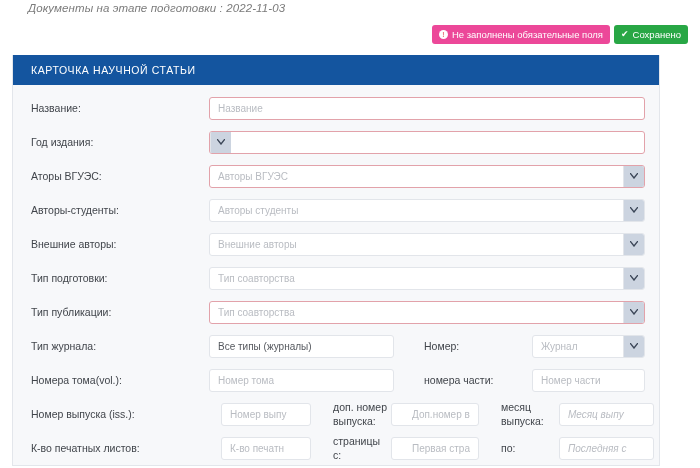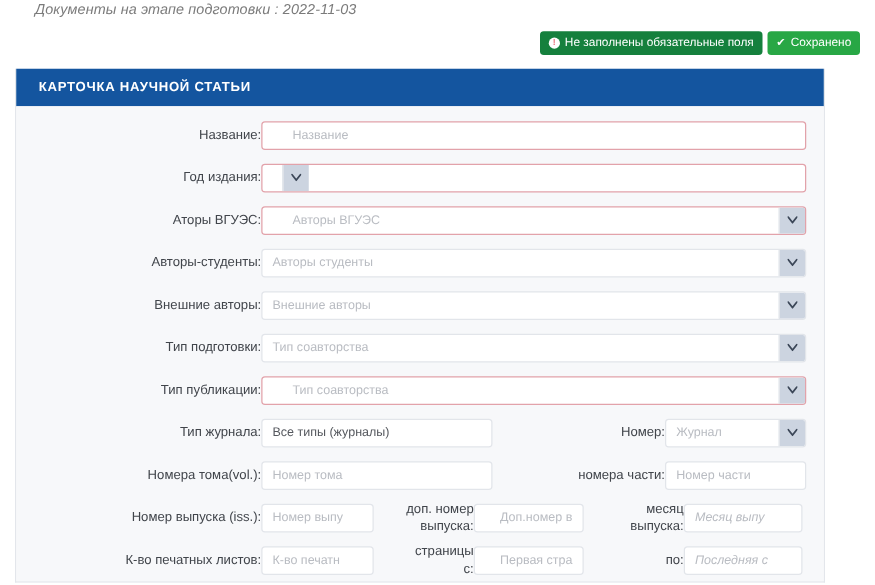--- a/index.html
+++ b/index.html
@@ -43,21 +43,21 @@
     height: 19px;
     padding: 0 7px;
     border-radius: 3px;
     font-size: 9.5px;
     color: #ffffff;
     white-space: nowrap;
     border: none;
     cursor: pointer;
     line-height: 1;
   }
-  .btn-danger { background: #15803d; }
+  .btn-danger { background: #ec4899; }
   .btn-success { background: #28a745; }
   .btn .gl { font-size: 9px; line-height: 1; display: inline-block; }
   .btn .gl.info {
     width: 9px; height: 9px; border-radius: 50%;
     background: #ffffff; color: #e8737d;
     font-size: 7px; font-weight: bold;
     text-align: center; line-height: 9px;
   }
 
   
@@ -70,35 +70,34 @@
     border-top: none;
   }
   .card-header {
     background: #14559f;
     color: #ffffff;
     height: 30px;
     display: flex;
     align-items: center;
     padding: 0 18px;
     font-size: 10.5px;
-    font-weight: bold;
+    font-weight: normal;
     letter-spacing: .6px;
   }
   .card-body {
     padding: 6px 0 0 0;
     background: #f7f8fa;
   }
 
   
   .row {
     display: flex;
     align-items: center;
     min-height: 34px;
     padding: 0 14px 0 18px;
-    text-align: right;
   }
   .lbl {
     font-size: 10.5px;
     color: #41454b;
     line-height: 1.35;
     flex: 0 0 auto;
   }
   .lbl.main { width: 178px; }
   .lbl.mid  { width: 118px; padding-left: 10px; }
   .lbl.mid2 { width: 68px;  padding-left: 10px; }
@@ -107,21 +106,21 @@
   .fld {
     position: relative;
     display: flex;
     align-items: stretch;
     height: 23px;
     background: #ffffff;
     border: 1px solid #e2e5ea;
     border-radius: 3px;
     overflow: hidden;
   }
-  .fld.req { border-color: #e2a2aa; padding-left: 16px; }
+  .fld.req { border-color: #e2a2aa; }
   .fld .val {
     flex: 1 1 auto;
     display: flex;
     align-items: center;
     padding: 0 8px;
     font-size: 10px;
     color: #b9bcc2;
     white-space: nowrap;
     overflow: hidden;
   }
@@ -134,21 +133,21 @@
     display: flex;
     align-items: center;
     justify-content: center;
     cursor: pointer;
   }
   .fld .caret svg { width: 8px; height: 6px; display: block; }
 
   
   .w-full  { flex: 1 1 auto; }
   .w-185   { width: 185px; flex: 0 0 185px; }
-  .w-90    { width: 90px;  flex: 0 0 90px; }
+  .w-90    { width: 90px;  flex: 0 0 90px; margin-left: 12px; }
   .w-88    { width: 88px;  flex: 0 0 88px; padding-left: 12px; }
   .w-95    { width: 95px;  flex: 0 0 95px; font-style: italic; }
   .spacer-12 { width: 12px; flex: 0 0 12px; }
   .spacer-20 { width: 20px; flex: 0 0 20px; }
 </style>
 </head>
 <body>
 
 <div class="page">
 

